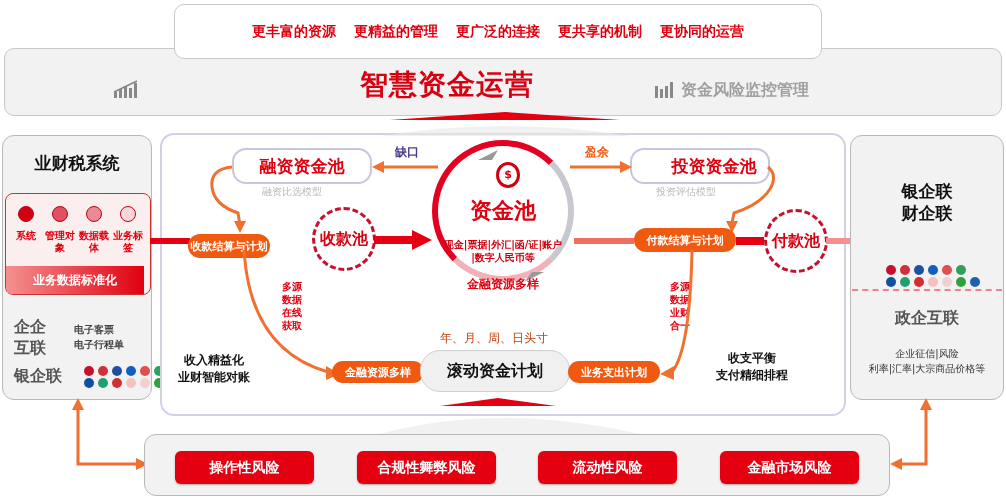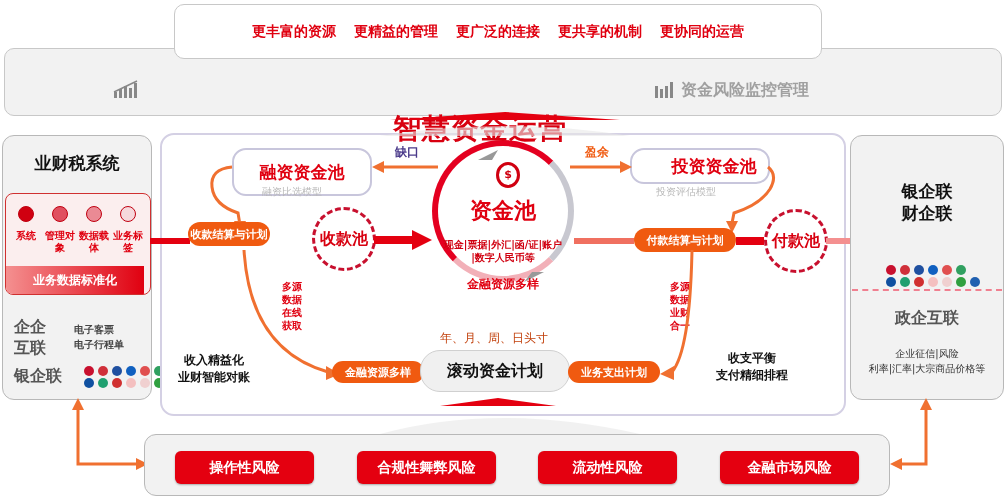--- a/index.html
+++ b/index.html
@@ -3,21 +3,21 @@
 <meta charset="utf-8">
 <style>
   *{box-sizing:border-box;margin:0;padding:0;}
   body{width:1006px;height:500px;background:#fff;position:relative;overflow:hidden;font-family:"DejaVu Sans","Liberation Sans",sans-serif;}
   .abs{position:absolute;}
   .top-box{left:174px;top:4px;width:648px;height:55px;background:#fff;border:1px solid #c8c8c8;border-radius:10px;z-index:3;display:flex;align-items:center;justify-content:center;gap:18px;}
   .top-box span{color:#e00010;font-weight:bold;font-size:14px;}
   .band{left:4px;top:48px;width:998px;height:68px;background:#f2f2f2;border:1px solid #c8c8c8;border-radius:10px;z-index:2;}
   .band-left{left:112px;top:80px;z-index:4;color:#a0a0a0;font-size:16px;font-weight:bold;display:flex;align-items:center;gap:6px;}
   .band-right{left:653px;top:80px;z-index:4;color:#a0a0a0;font-size:16px;font-weight:bold;display:flex;align-items:flex-start;gap:6px;}
-  .main-title{left:360px;top:66px;width:240px;text-align:center;z-index:4;color:#d80010;font-size:28px;font-weight:bold;letter-spacing:1px;margin-top:44px;}
+  .main-title{left:360px;top:66px;width:240px;z-index:4;color:#d80010;font-size:28px;font-weight:bold;letter-spacing:1px;}
   .panel{background:#f2f2f2;border:1px solid #b8b8b8;border-radius:12px;}
   .left-panel{left:2px;top:135px;width:150px;height:265px;}
   .right-panel{left:850px;top:135px;width:154px;height:265px;}
   .center-panel{left:160px;top:133px;width:686px;height:283px;background:#fff;border:2px solid #d4d0e4;border-radius:14px;}
   .bottom-panel{left:144px;top:434px;width:746px;height:62px;}
   .red-sub{left:5px;top:193px;width:146px;height:102px;border:1px solid #d03030;border-radius:8px;background:#fbeeee;overflow:hidden;}
   .dot{position:absolute;width:16px;height:16px;border-radius:50%;border:1px solid #c00010;}
   .dot-lbl{position:absolute;font-size:10px;color:#e00010;font-weight:bold;text-align:center;line-height:12px;width:30px;}
   .std-bar{position:absolute;left:0;bottom:0;width:138px;height:28px;background:linear-gradient(90deg,#f49090,#e00010);color:#fff;font-size:12px;font-weight:bold;display:flex;align-items:center;justify-content:center;}
   .pool{background:#fff;border:2px solid #c8c6dc;border-radius:14px;color:#e00010;font-size:17px;font-weight:bold;display:flex;align-items:center;justify-content:center;}
@@ -105,21 +105,21 @@
       <span style="background:#d03030"></span>
       <span style="background:#f4c0c0"></span>
       <span style="background:#f0d0d0"></span>
       <span style="background:#30a040"></span>
       <span style="background:#2060b0"></span>
     </div>
 </div>
 
 <div class="abs center-panel"></div>
 
-<div class="abs pool" style="left:232px;top:148px;width:140px;height:48px;">融资资金池</div>
+<div class="abs pool" style="left:232px;top:148px;width:140px;height:36px;">融资资金池</div>
 <div class="abs caption-grey" style="left:262px;top:185px;">融资比选模型</div>
 <div class="abs" style="left:395px;top:144px;font-size:12px;font-weight:bold;color:#4a3a8a;">缺口</div>
 <svg class="abs" style="left:372px;top:160px" width="66" height="14">
     <path d="M66 7 L10 7" stroke="#f07030" stroke-width="3"></path>
     <path d="M0 7 L12 1 L12 13 Z" fill="#f07030"></path>
   </svg>
 
 <div class="abs pool" style="left:630px;top:148px;width:140px;height:36px;padding-left:28px;">投资资金池</div>
 <div class="abs caption-grey" style="left:656px;top:185px;">投资评估模型</div>
 <div class="abs" style="left:585px;top:144px;font-size:12px;font-weight:bold;color:#f05a10;">盈余</div>
@@ -149,21 +149,21 @@
 <div class="abs" style="left:432px;top:238px;width:142px;text-align:center;font-size:10px;font-weight:bold;color:#d00010;line-height:13px;">
   <div>现金|票据|外汇|函/证|账户</div>
     <div>|数字人民币等</div>
 </div>
 <div class="abs" style="left:432px;top:276px;width:142px;text-align:center;font-size:12px;font-weight:bold;color:#e00010;">金融资源多样</div>
 
 <svg class="abs" style="left:150px;top:234px" width="290" height="14">
     <rect x="0" y="4" width="40" height="6" fill="#e40010"></rect>
     <rect x="270" y="3" width="0" height="8" fill="#e40010"></rect>
   </svg>
-<div class="abs orange-pill" style="left:188px;top:222px;width:82px;height:24px;text-align:center;">收款结算与计划</div>
+<div class="abs orange-pill" style="left:188px;top:234px;width:82px;height:24px;text-align:center;">收款结算与计划</div>
 <div class="abs dash-circle" style="left:312px;top:207px;width:64px;height:64px;">收款池</div>
 <svg class="abs" style="left:374px;top:230px" width="58" height="20">
     <rect x="0" y="6" width="40" height="8" fill="#e40010"></rect>
     <path d="M58 10 L38 0 L38 20 Z" fill="#e40010"></path>
   </svg>
 
 <svg class="abs" style="left:574px;top:234px" width="60" height="14">
     <rect x="0" y="4" width="60" height="6" fill="#f07060"></rect>
   </svg>
 <div class="abs orange-pill" style="left:634px;top:228px;width:102px;height:24px;">付款结算与计划</div>

